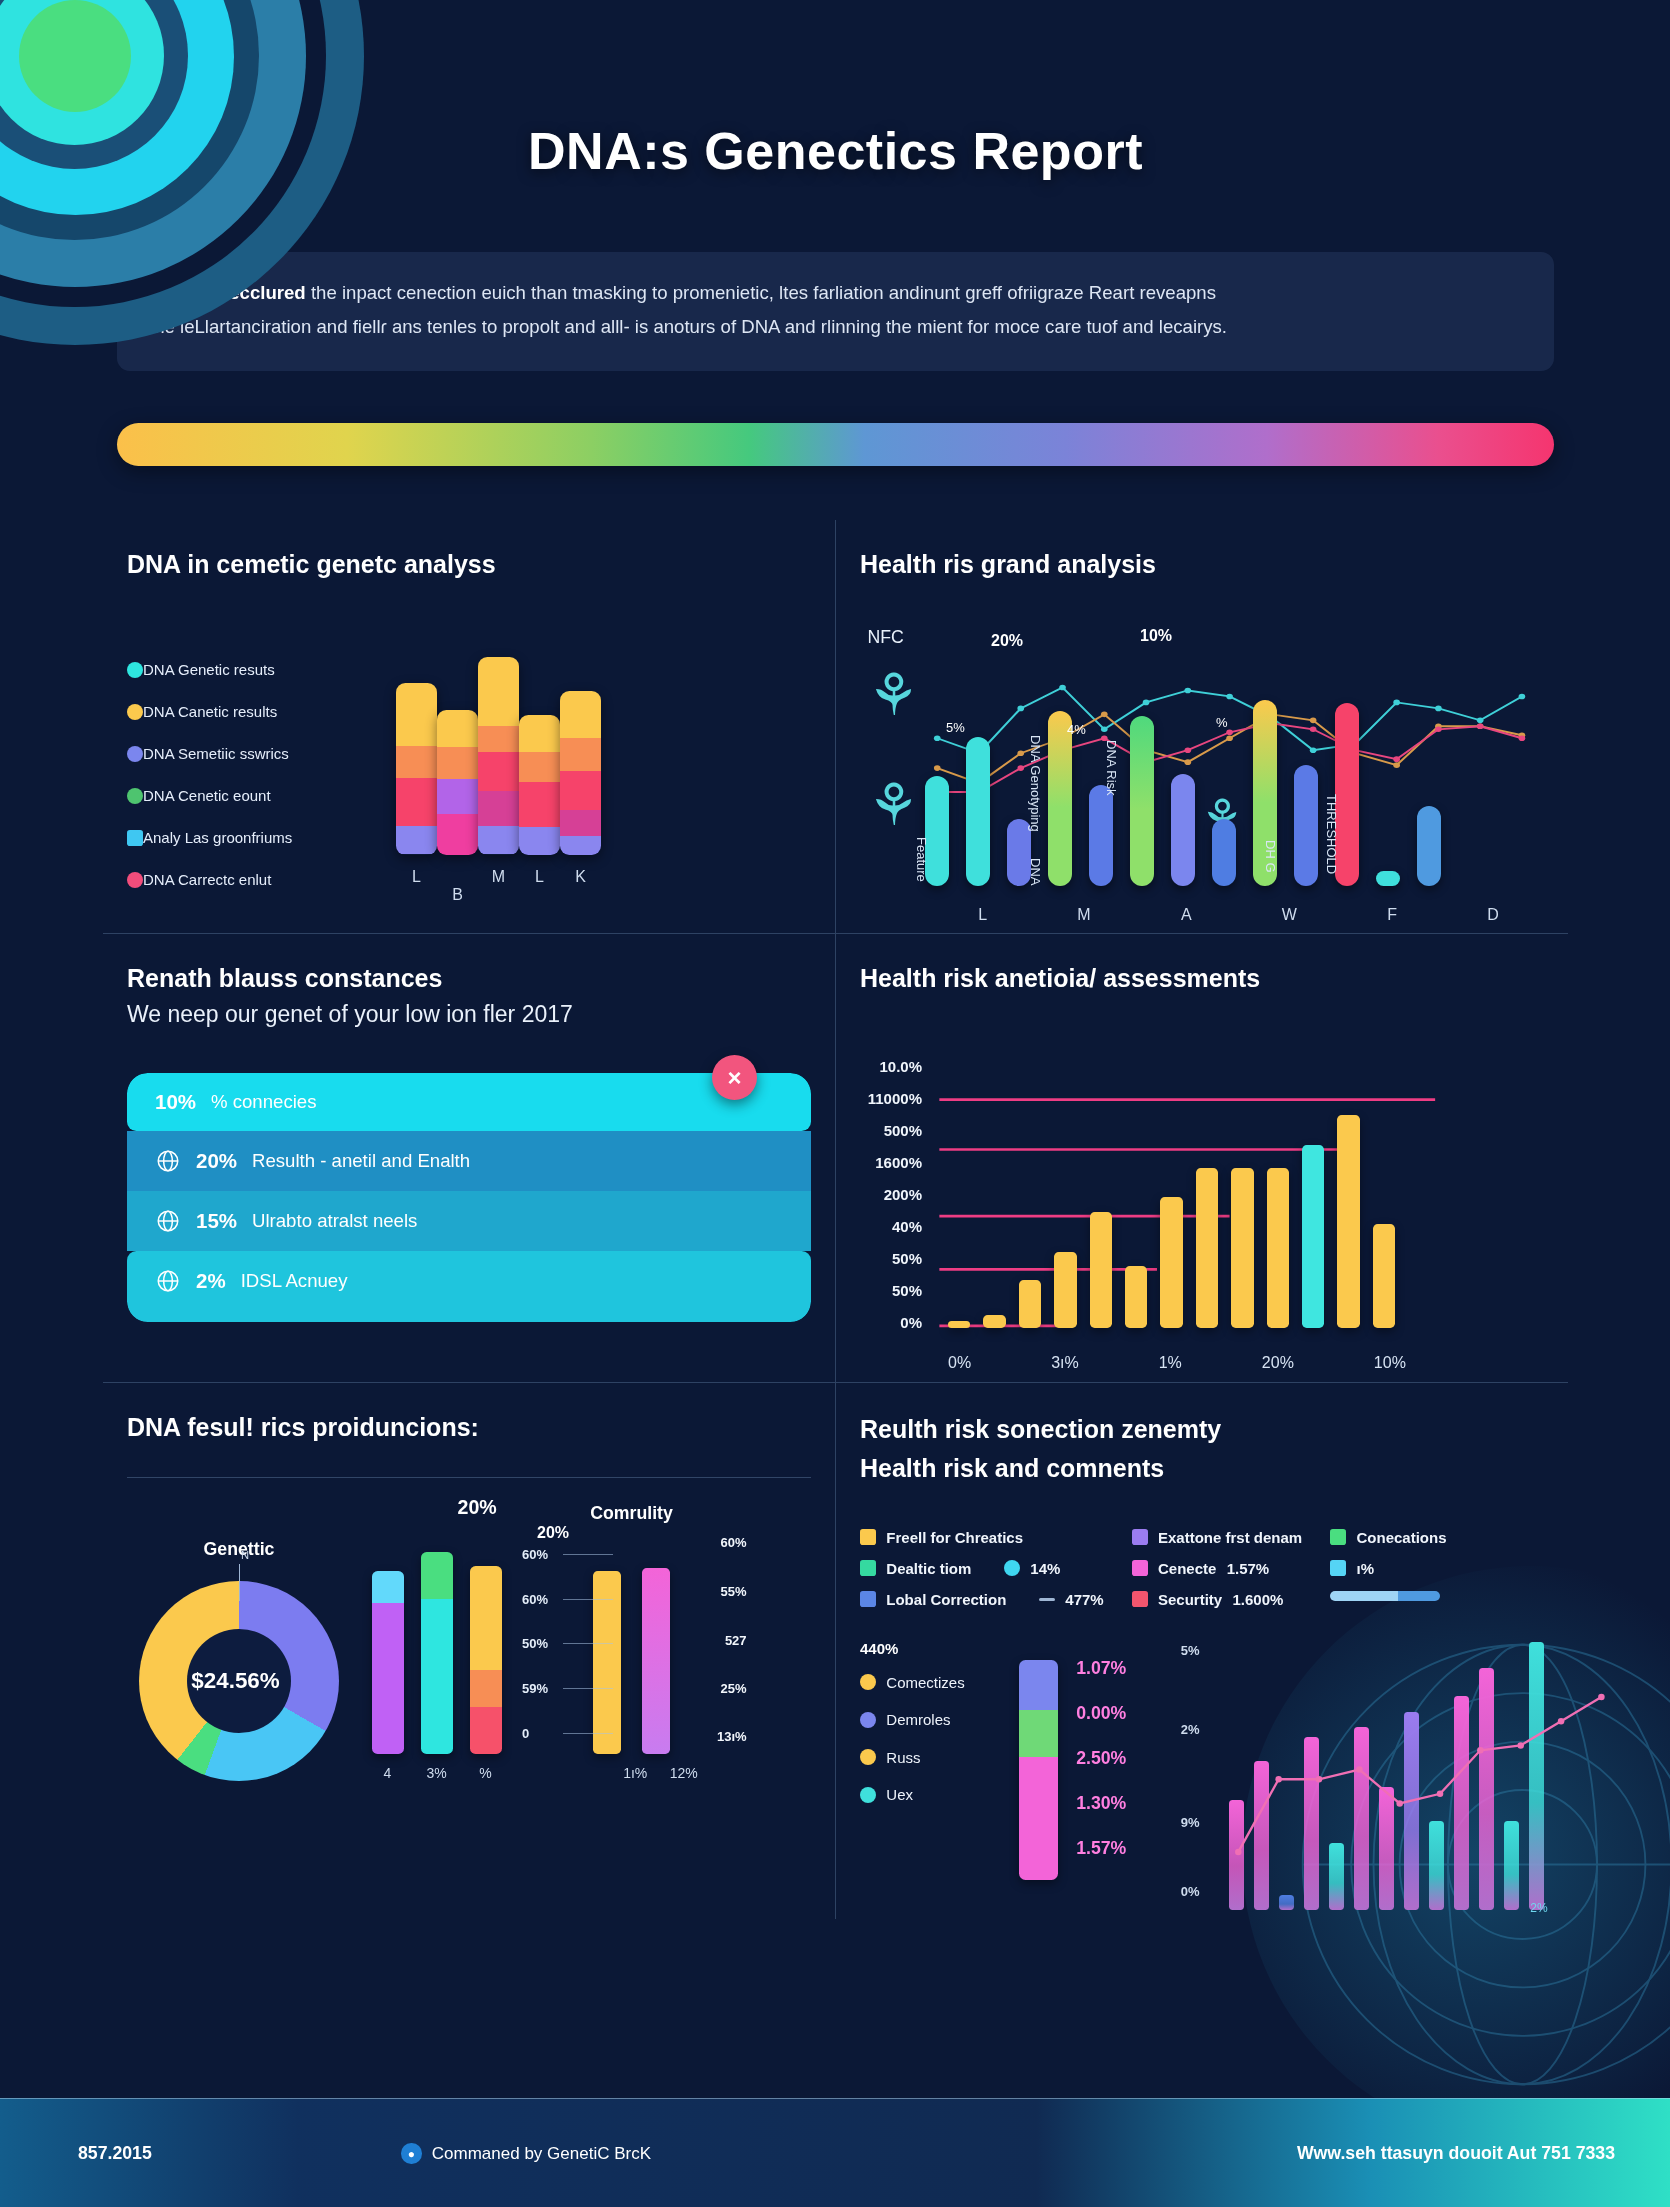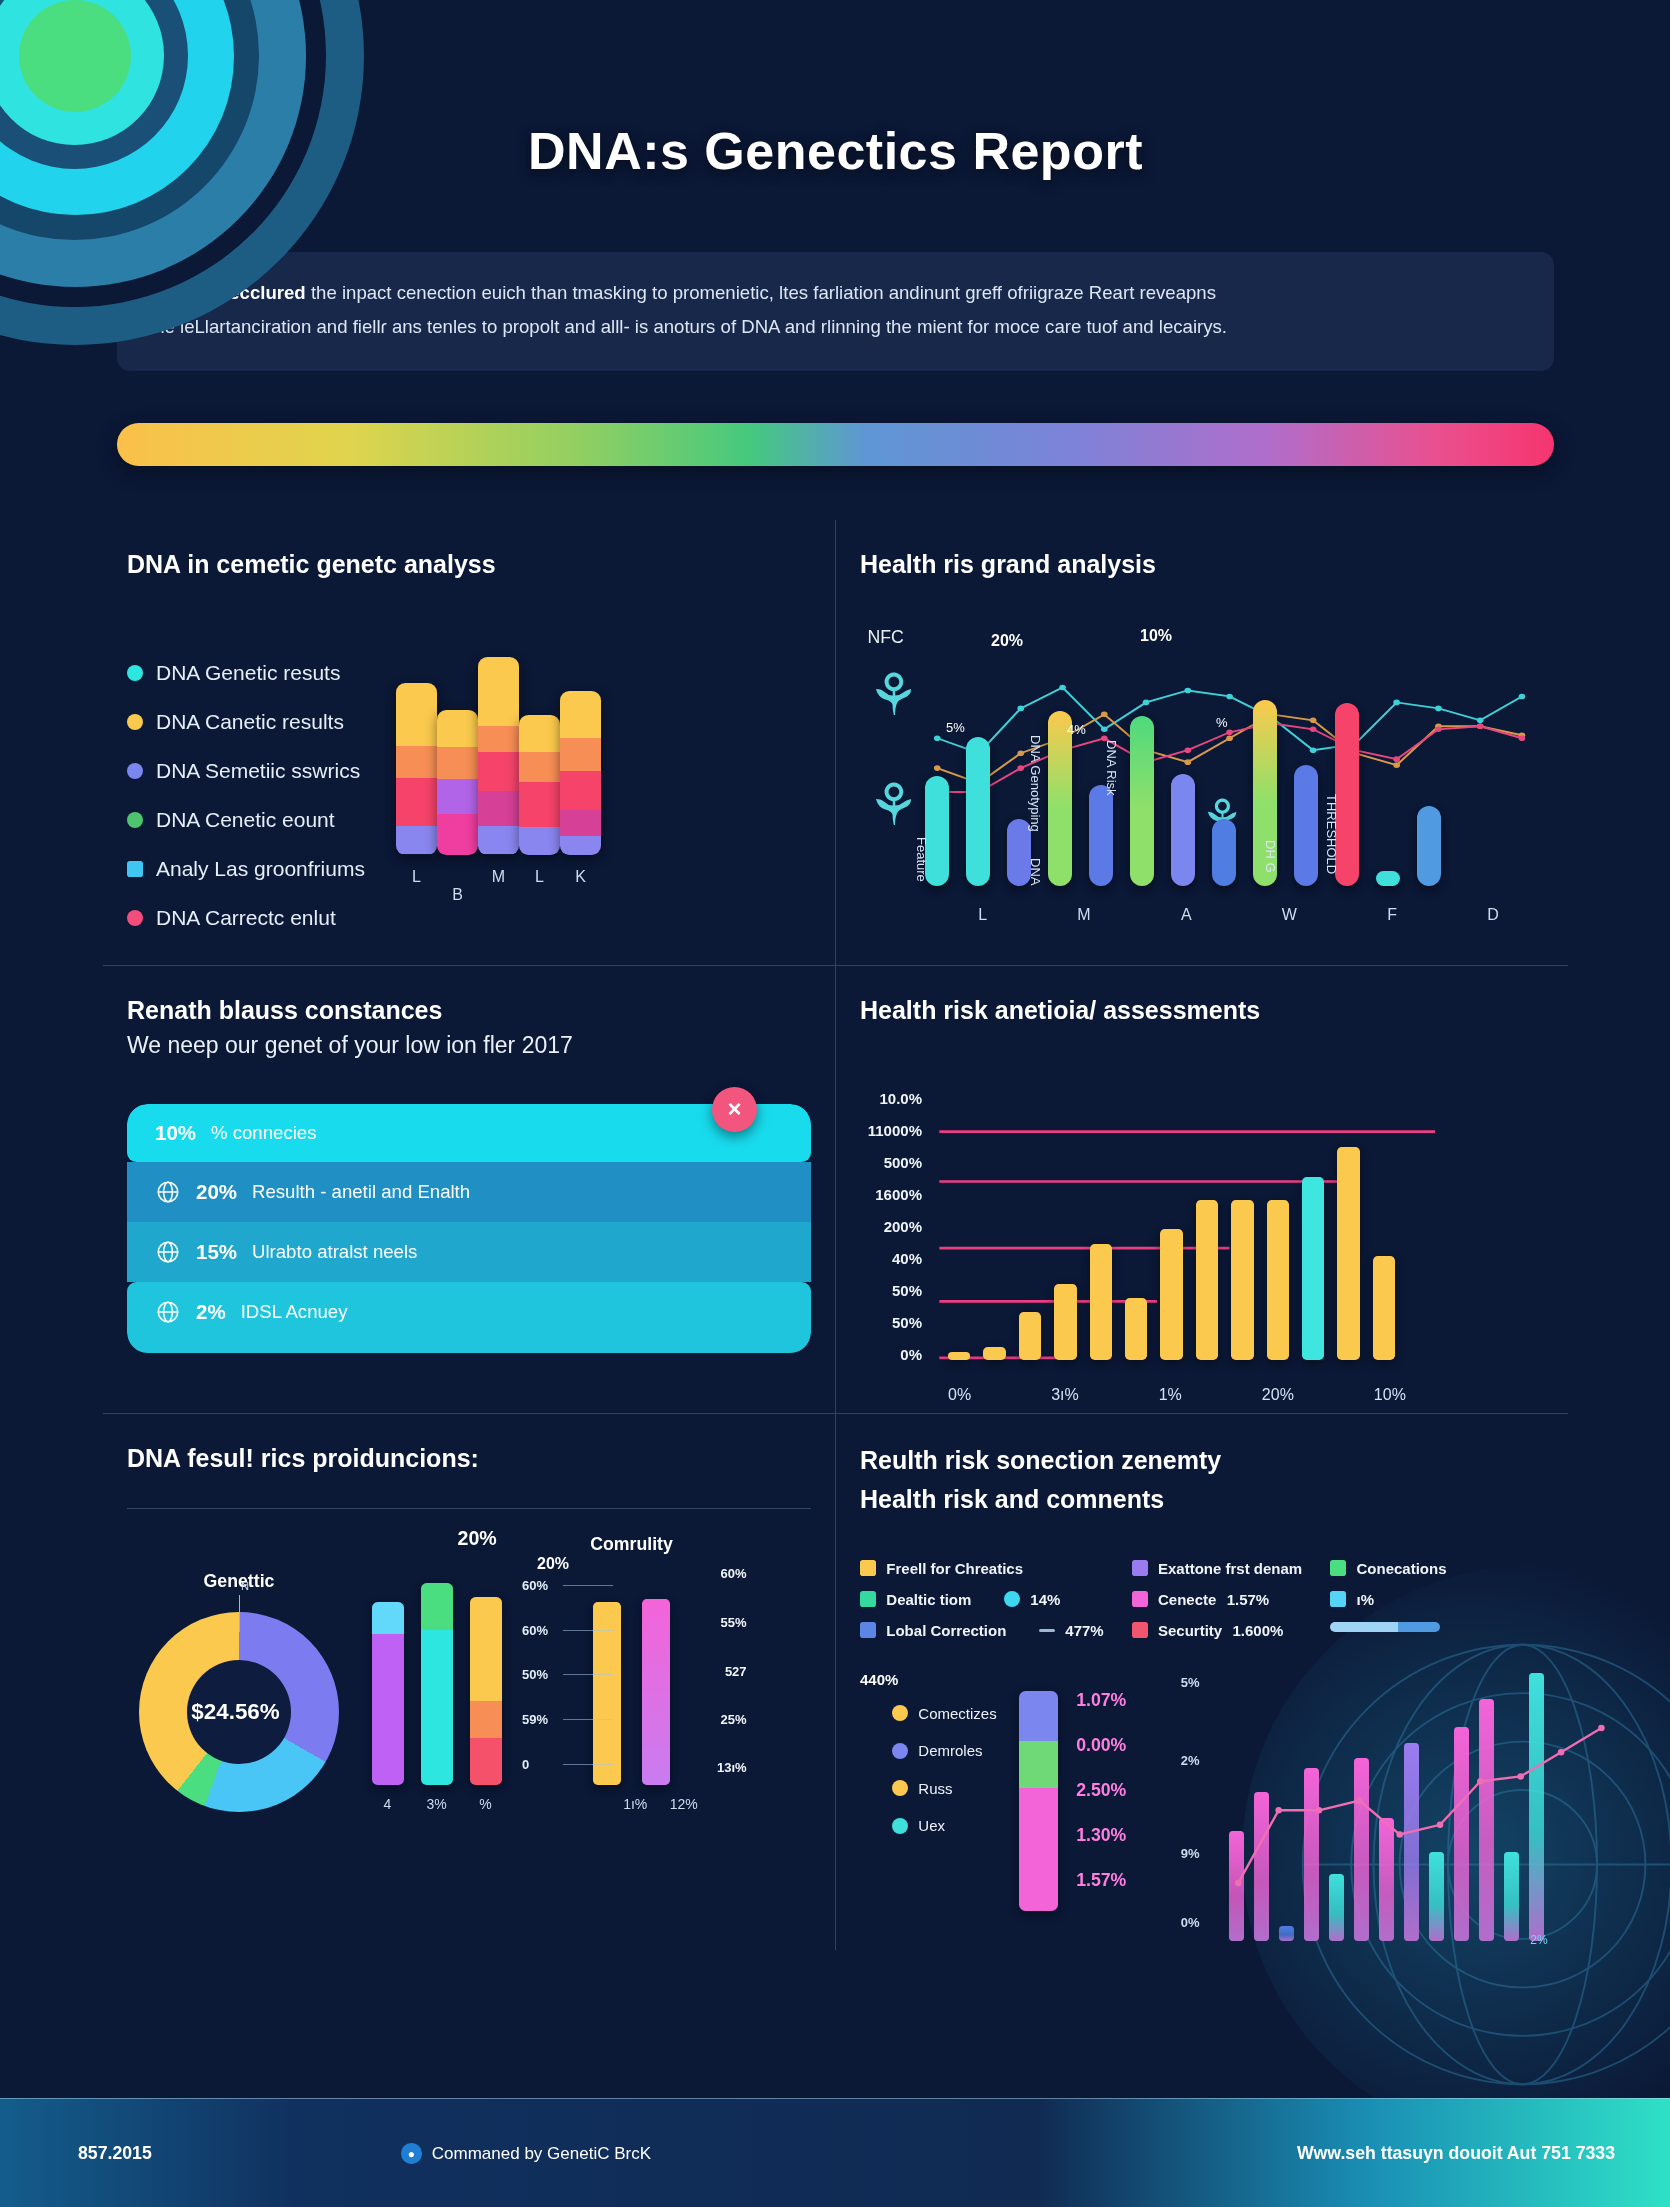--- a/index.html
+++ b/index.html
@@ -59,21 +59,21 @@
   .row { display:flex; }
   .panel { flex:1; padding:30px 24px 9.3px 24px; position:relative; }
   .panel.left  { border-right:0.9px solid rgba(140,175,215,.28); }
   .row.div-bottom { border-bottom:0.9px solid rgba(140,175,215,.28); }
   .panel-title { font-size:25px; font-weight:700; margin-bottom:5.6px; }
   .panel-sub { font-size:23px; font-weight:400; color:#eaf1fb; margin-top:7.5px; }
 
   
   .c1 { display:flex; margin-top:62px; }
   .c1-legend { width:252px; padding-top:20.5px; }
-  .lg-row { display:flex; align-items:center; gap:13px; margin-bottom:25px; font-size:21px; color:#e6eefb; }
+  .lg-row { display:flex; align-items:center; margin-bottom:25px; font-size:15px; color:#e6eefb; }
   .lg-dot { width:16px; height:16px; border-radius:50%; flex:none; }
   .lg-sq  { width:16px; height:16px; border-radius:2.8px; flex:none; }
   .c1-plot { flex:1; height:214px; display:flex; align-items:flex-end; justify-content:space-around;
     position:relative; padding:0 17px; }
   .sbar { width:41px; border-radius:9.3px; overflow:hidden; display:flex; flex-direction:column;
     box-shadow:0 3.7px 11.2px rgba(0,0,0,.45); }
   .sseg { width:100%; }
   .c1-axis { display:flex; justify-content:space-around; padding:0 17px; margin-top:13px; font-size:16px; color:#cfdcee; }
   .c1-axis span { width:41px; text-align:center; }
   .c1-axis span:nth-child(2) { margin-top:18.6px; }
@@ -157,21 +157,21 @@
   .br-legends { display:flex; gap:28px; margin-top:43px; }
   .lg-col { display:flex; flex-direction:column; gap:14px; }
   .lg-line { display:flex; align-items:center; gap:10.3px; font-size:15px; font-weight:700; color:#f0f5fc; }
   .lg-line .v { font-weight:700; }
   .lg-pill { width:110px; height:10.3px; border-radius:5.6px;
     background:linear-gradient(90deg,#9fd4f5 0%,#9fd4f5 62%,#4f9ae0 62%,#4f9ae0 100%); }
 
   .br-body { display:flex; gap:18.6px; margin-top:32px; }
   .br-stats { width:140px; }
   .br-stats .topv { font-size:15px; font-weight:700; margin-bottom:17px; }
-  .br-stats .srow { display:flex; align-items:center; gap:10.3px; font-size:15px; margin-bottom:20.5px; color:#eef3fb;margin-left:32px; }
+  .br-stats .srow { display:flex; align-items:center; gap:10.3px; font-size:15px; margin-bottom:20.5px; color:#eef3fb; }
   .br-stack { width:39px; border-radius:6.5px; overflow:hidden; display:flex; flex-direction:column;
     align-self:flex-start; margin-top:20.5px; box-shadow:0 3.7px 9.3px rgba(0,0,0,.4); }
   .br-stack .seg { width:100%; }
   .br-vals { width:86px; padding-top:18.6px; }
   .br-vals div { font-size:17.7px; font-weight:700; color:#ff7fe0; margin-bottom:24px; }
   .br-chart { flex:1; position:relative; height:270px; }
   .br-chart .yl { position:absolute; left:0; font-size:13px; color:#cfdcee; font-weight:700; }
   .br-bars { position:absolute; left:48px; right:0; bottom:0; height:242px;
     display:flex; align-items:flex-end; gap:10.3px; }
   .br-bar { width:24px; border-radius:3.7px; }

